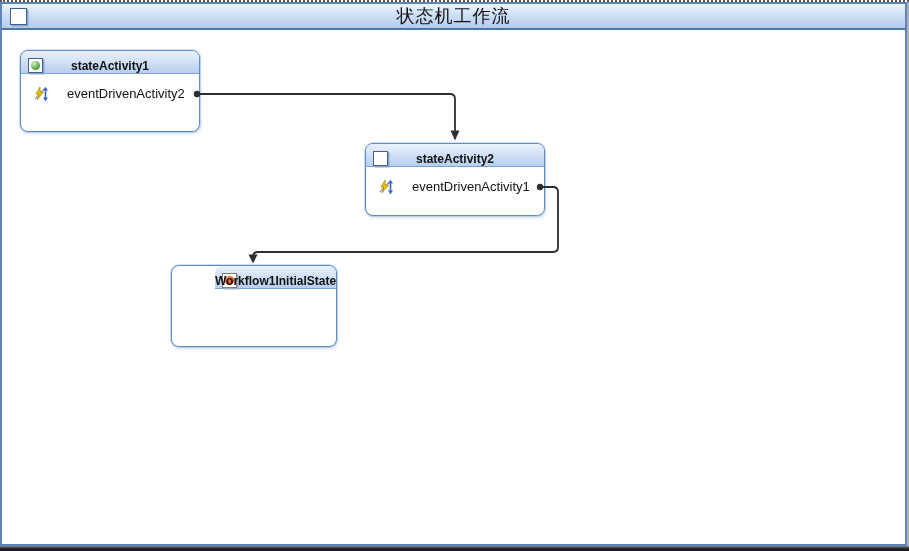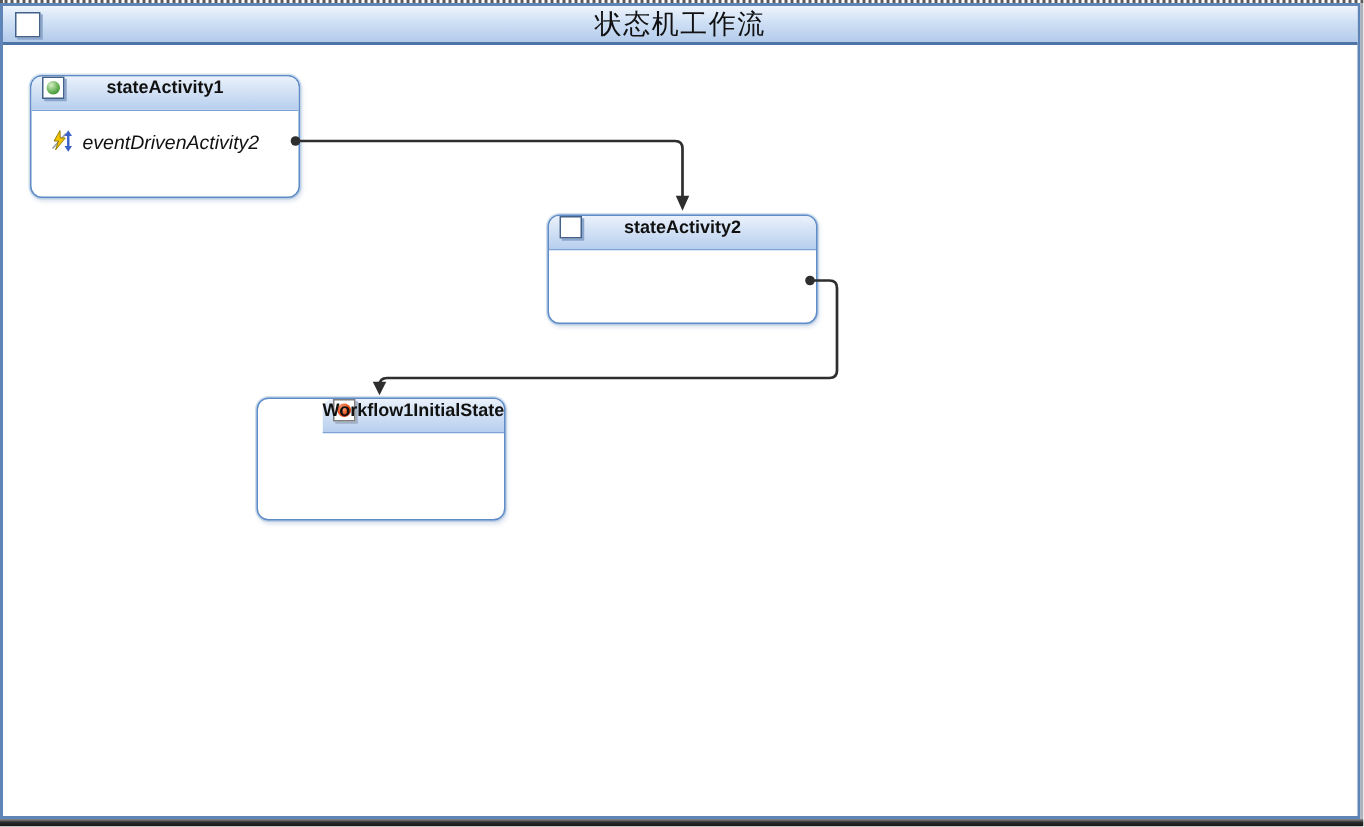--- a/index.html
+++ b/index.html
@@ -71,30 +71,30 @@
     background:#fff;
     border:1px solid var(--box-border,#5f8cc7);
     border-radius:8px;
     box-shadow:0 0 0 1px rgba(130,165,210,.35), 1px 2px 3px rgba(90,130,180,.25);
   }
   .state-header {
     position:relative; height:23px;
     border-radius:7px 7px 0 0;
     background:linear-gradient(var(--header-grad-top,#eaf1fb), var(--header-grad-bottom,#b7cfee));
     border-bottom:1px solid #7ca3d4;
-    display:flex; align-items:flex-start; padding-left:7px;
+    display:flex; align-items:flex-end; padding-left:7px;
   }
   .state-title {
     position:absolute; left:0; right:0; text-align:center;
     font-size:12px; font-weight:bold; color:var(--text,#111);
   }
   .state-body { position:relative; }
   .event-row {
-    display:flex; align-items:center; gap:6px;
-    margin:12px 0 0 12px; height:16px;font-style:italic;
+    display:flex; align-items:flex-start; gap:18px;
+    margin:12px 0 0 12px; height:16px;
   }
   .event-label { font-size:13px; color:var(--text,#111); white-space:nowrap; }
 
   
   .connector-layer { position:absolute; left:0; top:0; pointer-events:none; }
   .conn { fill:none; stroke:var(--connector,#2e2e2e); stroke-width:1.8px; }
   .conn-dot { fill:var(--connector,#2e2e2e); }
   .conn-arrow { fill:var(--connector,#2e2e2e); stroke:none; }
 </style>
 </head>
@@ -125,20 +125,32 @@
     </svg>
     <span class="event-label">eventDrivenActivity2</span>
   </div>
           </div>
   </div>
         <div class="state-box" style="left: 363px; top: 113px; width: 180px; height: 73px;">
     <div class="state-header">
       <span class="icon-state-sq header-icon icon-state"></span>
       <span class="state-title">stateActivity2</span>
     </div>
+    <div class="state-body">
+            <div class="event-row">
+    <svg width="16" height="16" viewBox="0 0 16 16">
+      <path d="M2 13 L11 3" stroke="#9aa0a6" stroke-width="1.2" fill="none"></path>
+      <path d="M7 1 L3 8 L6 8 L4 14 L10.5 6 L7.2 6 Z" fill="#f4c400" stroke="#8a7400" stroke-width="0.6"></path>
+      <line x1="12.5" y1="4" x2="12.5" y2="12" stroke="#3a62c8" stroke-width="1.6"></line>
+      <polygon points="12.5,0.8 10,4.6 15,4.6" fill="#3a62c8"></polygon>
+      <polygon points="12.5,15.2 10,11.4 15,11.4" fill="#3a62c8"></polygon>
+    </svg>
+    <span class="event-label">eventDrivenActivity1</span>
+  </div>
+          </div>
   </div>
         <div class="state-box" style="left: 169px; top: 235px; width: 166px; height: 82px; padding-left: 43px;">
     <div class="state-header">
       <span class="icon-state-sq header-icon icon-initial-state"></span>
       <span class="state-title">Workflow1InitialState</span>
     </div>
     <div class="state-body"></div>
   </div>
       </div>
   </div>

